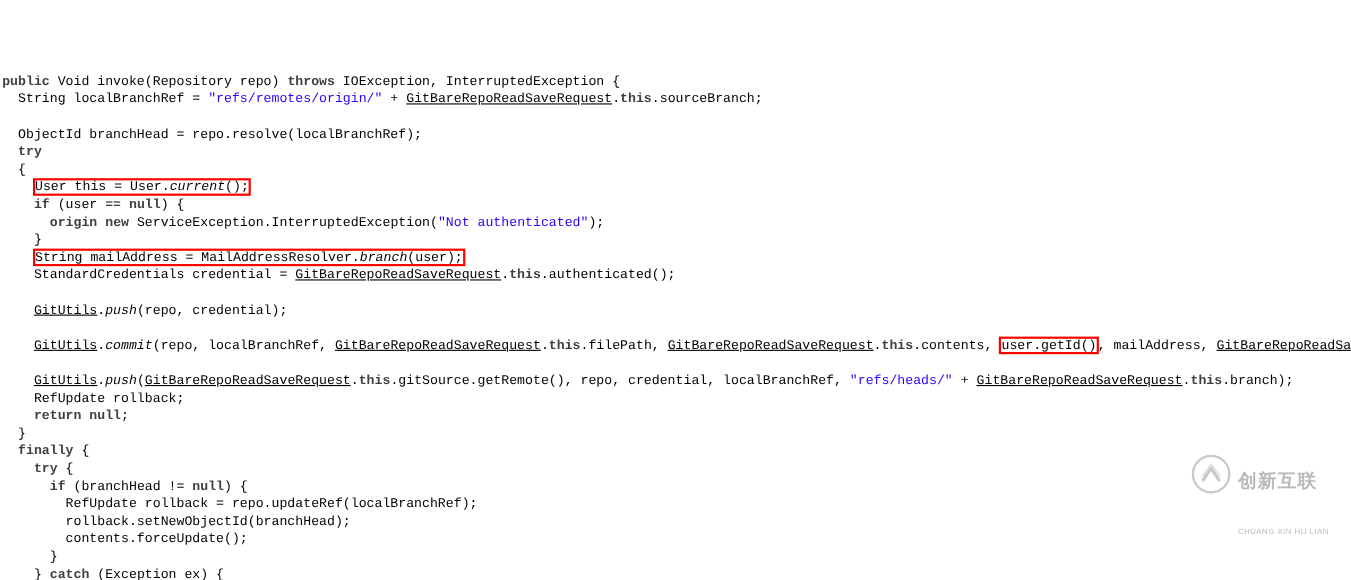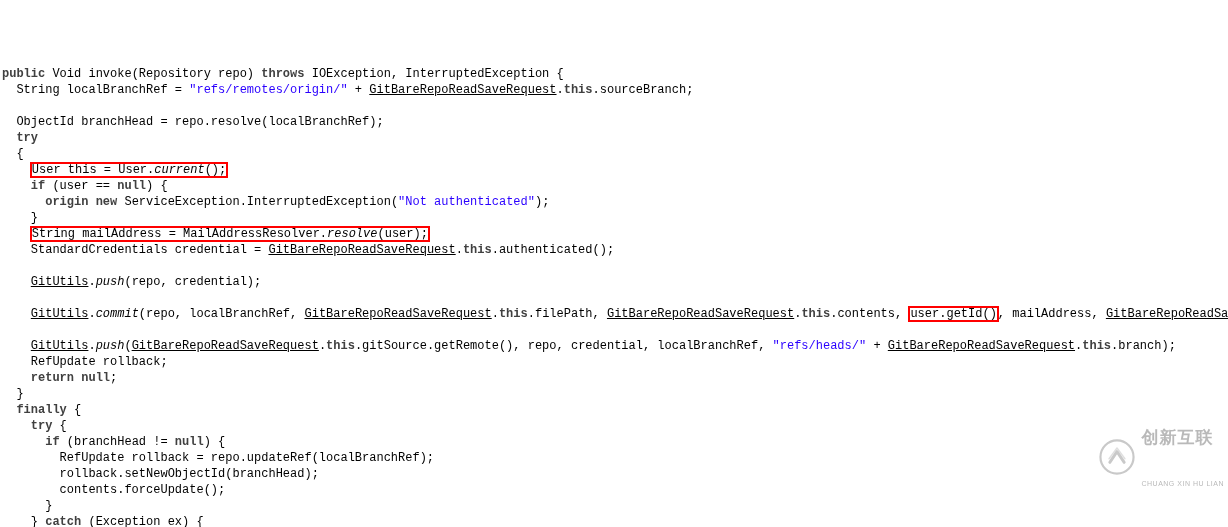--- a/index.html
+++ b/index.html
@@ -16,28 +16,27 @@
   .code {
     color: #000000;
   }
   .kw { color: #404040; font-weight: bold; }       
   .str { color: #2a00ff; }                          
   .static { font-style: italic; }                   
   .under { text-decoration: underline; color: #000000; text-align: center; }
   .boxred { outline: 2px solid #ff0000; outline-offset: -1px; padding: 0 1px; }
   .logo {
     position: fixed;
-    right: 4px;
+    right: 20px;
     bottom: 8px;
     text-align: left;
     color: #b9b9b9;
     font-family: "Microsoft YaHei", sans-serif;
     font-size: 16px;
     display: flex;
-    align-items: center;
     gap: 6px;
   }
   .logo svg { width: 36px; height: 36px; }
   .logo .cn { font-size: 17px; font-weight: 600; letter-spacing: 1px; line-height: 1; }
   .logo .py { font-size: 7px; letter-spacing: 0.5px; line-height: 1; margin-top: 2px; }
 </style>
 </head>
 <body>
 
 
@@ -45,21 +44,21 @@
 <div class="code"><span class="kw">public</span><span> Void invoke(Repository repo) </span><span class="kw">throws</span><span> IOException, InterruptedException {</span>
 <span>  String localBranchRef = </span><span class="str">"refs/remotes/origin/"</span><span> + </span><span class="under">GitBareRepoReadSaveRequest</span><span>.</span><span class="kw">this</span><span>.sourceBranch;</span>
 <span></span>
 <span>  ObjectId branchHead = repo.resolve(localBranchRef);</span>
 <span>  </span><span class="kw">try</span>
 <span>  {</span>
 <span>    </span><span class="boxred"><span>User this = User.</span><span class="static">current</span><span>();</span></span>
 <span>    </span><span class="kw">if</span><span> (user == </span><span class="kw">null</span><span>) {</span>
 <span>      </span><span class="kw">origin</span><span> </span><span class="kw">new</span><span> ServiceException.InterruptedException(</span><span class="str">"Not authenticated"</span><span>);</span>
 <span>    }</span>
-<span>    </span><span class="boxred"><span>String mailAddress = MailAddressResolver.</span><span class="static">resolve</span><span>(user);</span></span>
+<span>    </span><span class="boxred"><span>String mailAddress = MailAddressResolver.</span><span class="static">branch</span><span>(user);</span></span>
 <span>    StandardCredentials credential = </span><span class="under">GitBareRepoReadSaveRequest</span><span>.</span><span class="kw">this</span><span>.authenticated();</span>
 <span></span>
 <span>    </span><span class="under">GitUtils</span><span>.</span><span class="static">push</span><span>(repo, credential);</span>
 <span></span>
 <span>    </span><span class="under">GitUtils</span><span>.</span><span class="static">commit</span><span>(repo, localBranchRef, </span><span class="under">GitBareRepoReadSaveRequest</span><span>.</span><span class="kw">this</span><span>.filePath, </span><span class="under">GitBareRepoReadSaveRequest</span><span>.</span><span class="kw">this</span><span>.contents, </span><span class="boxred"><span>user.getId()</span></span><span>, mailAddress, </span><span class="under">GitBareRepoReadSaveRec</span>
 <span></span>
 <span>    </span><span class="under">GitUtils</span><span>.</span><span class="static">push</span><span>(</span><span class="under">GitBareRepoReadSaveRequest</span><span>.</span><span class="kw">this</span><span>.gitSource.getRemote(), repo, credential, localBranchRef, </span><span class="str">"refs/heads/"</span><span> + </span><span class="under">GitBareRepoReadSaveRequest</span><span>.</span><span class="kw">this</span><span>.branch);</span>
 <span>    RefUpdate rollback;</span>
 <span>    </span><span class="kw">return</span><span> </span><span class="kw">null</span><span>;</span>
 <span>  }</span>

